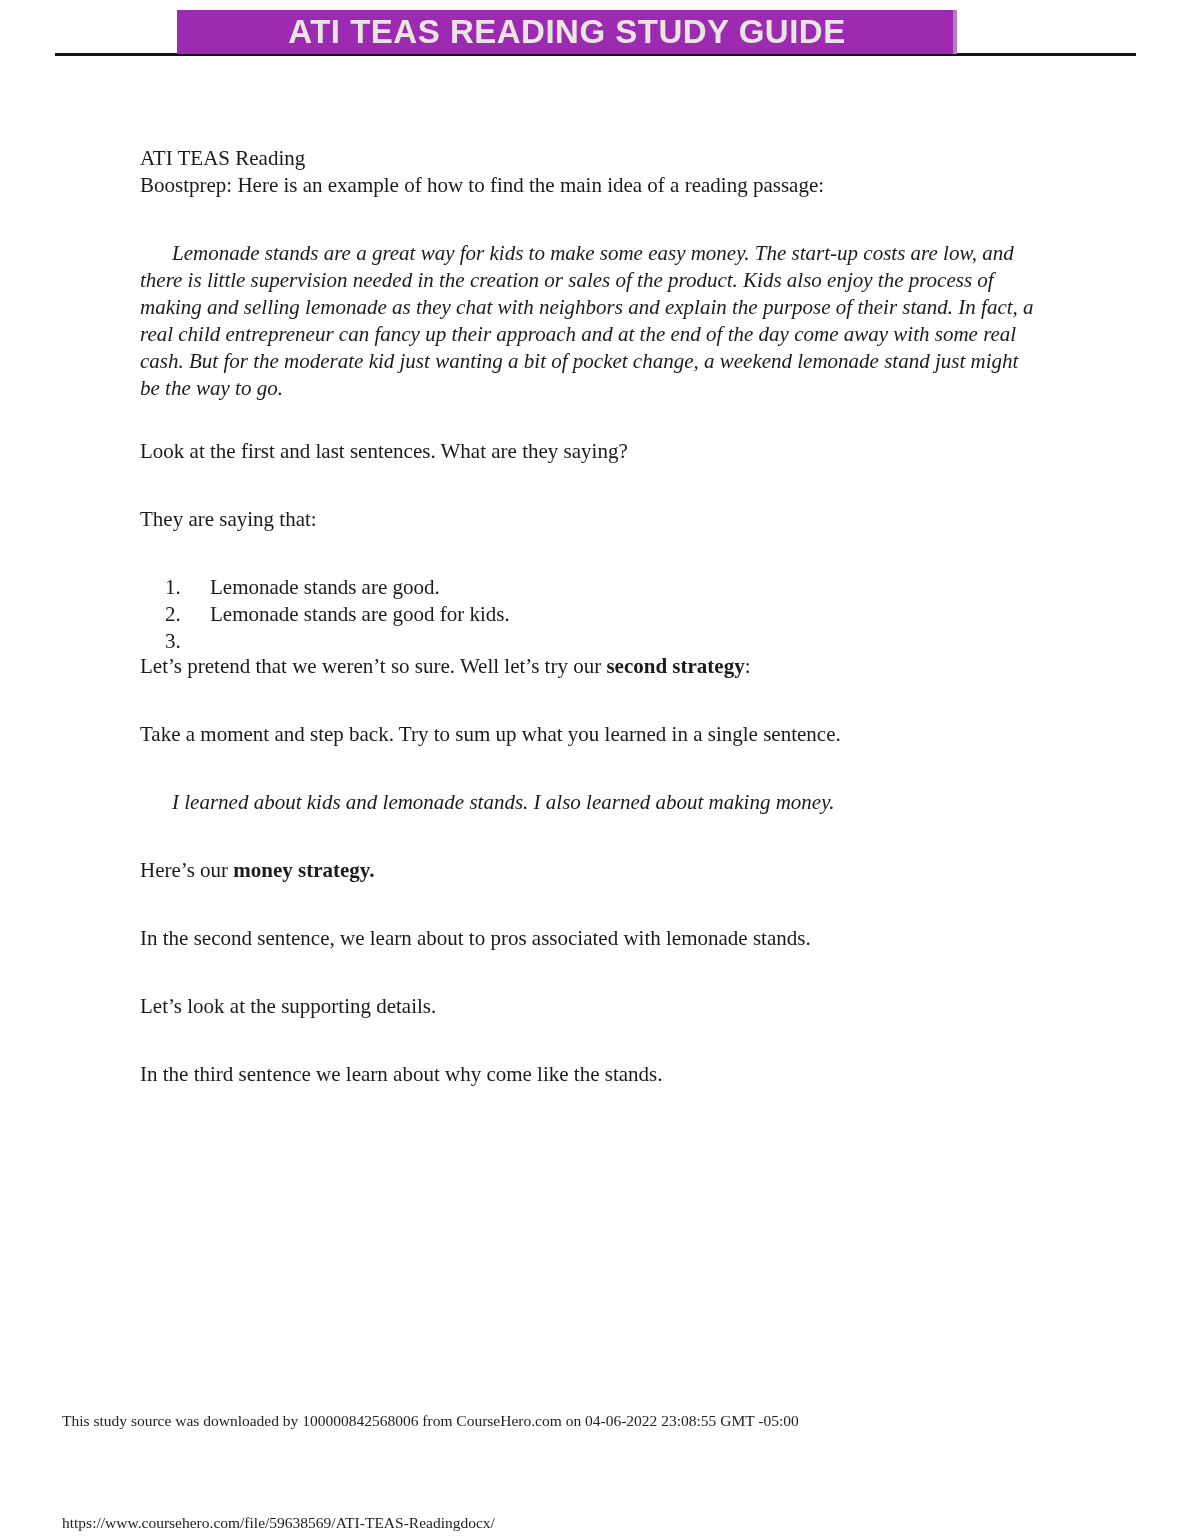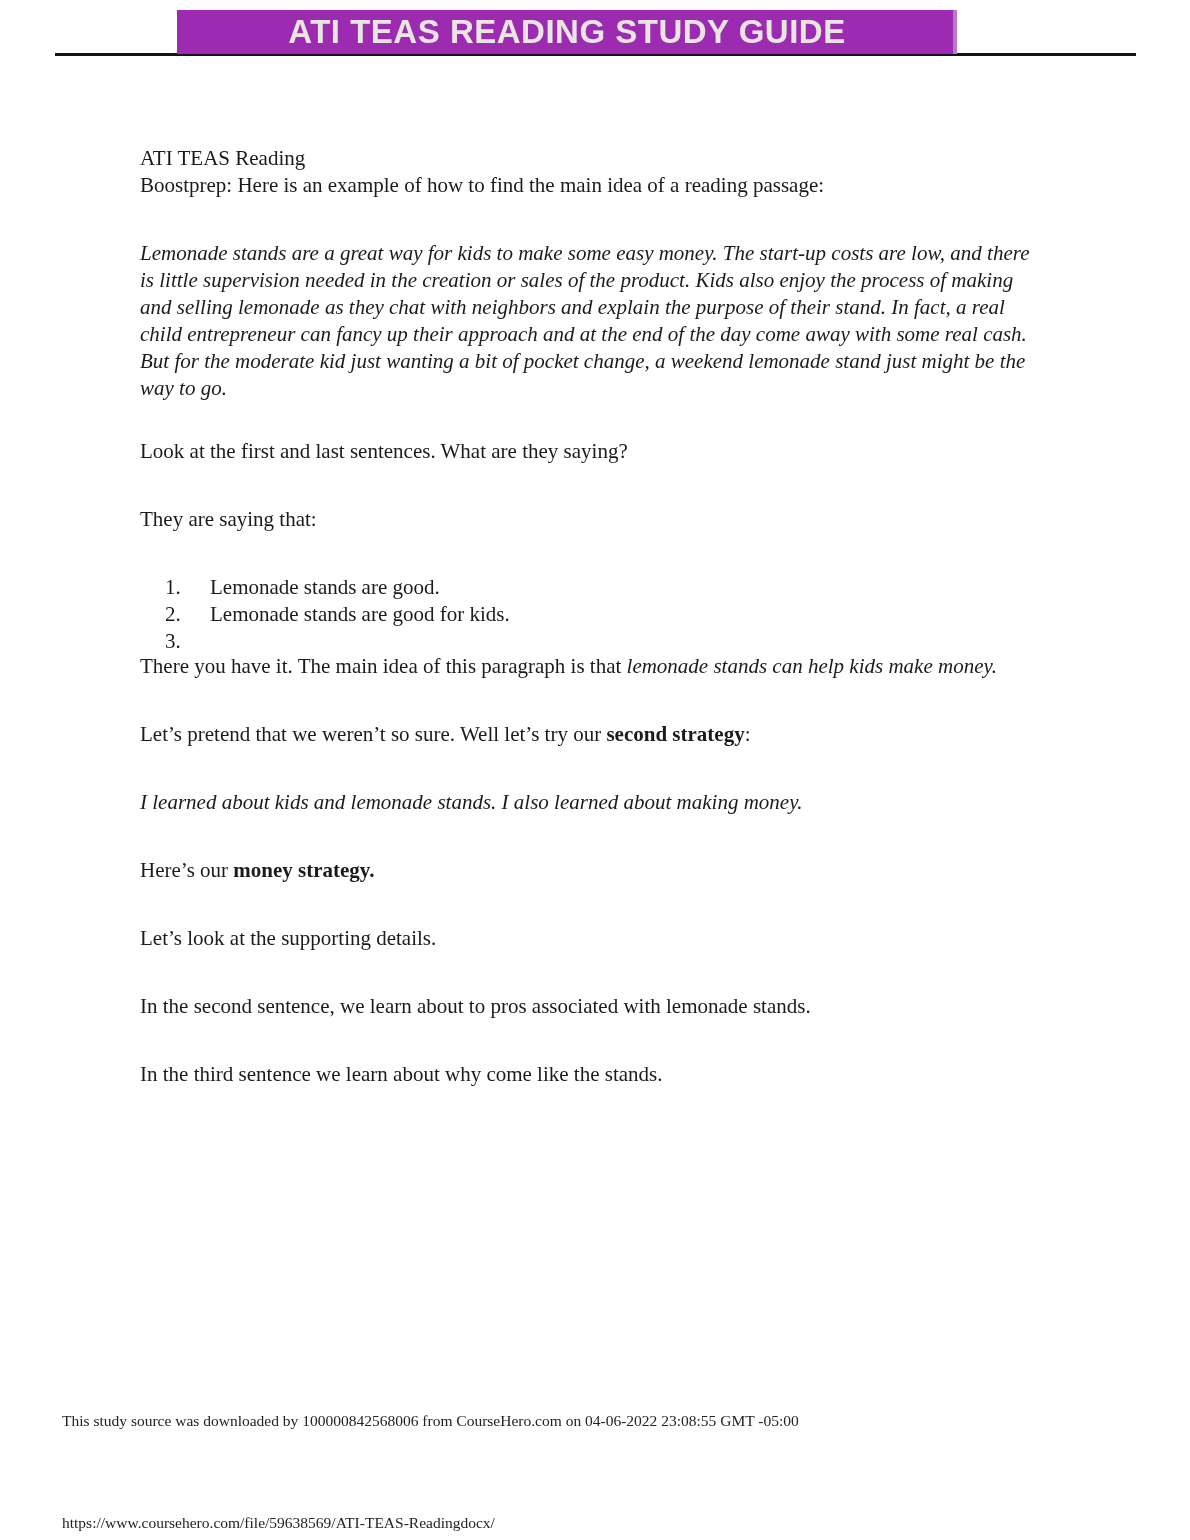--- a/index.html
+++ b/index.html
@@ -58,21 +58,21 @@
   .content p {
     margin: 0 0 41px 0;
   }
   .content p.title {
     margin-bottom: 0;
   }
   .content p.passage {
     margin-bottom: 36px;
   }
   .b { font-weight: bold; }
-  .i { font-style: italic; }
+  .i { font-style: italic; margin-left: 32px; }
   ol.plain {
     list-style: none;
     margin: 0 0 25px 0;
     padding: 0;
   }
   ol.plain li {
     position: relative;
     padding-left: 70px;
     line-height: 27px;
   }
@@ -108,24 +108,24 @@
       <p class="title"><span>ATI TEAS Reading</span></p>
       <p><span>Boostprep: Here is an example of how to find the main idea of a reading passage:</span></p>
       <p class="passage"><span class="i">Lemonade stands are a great way for kids to make some easy money. The start-up costs are low, and there is little supervision needed in the creation or sales of the product. Kids also enjoy the process of making and selling lemonade as they chat with neighbors and explain the purpose of their stand. In fact, a real child entrepreneur can fancy up their approach and at the end of the day come away with some real cash. But for the moderate kid just wanting a bit of pocket change, a weekend lemonade stand just might be the way to go.</span></p>
       <p><span>Look at the first and last sentences. What are they saying?</span></p>
       <p><span>They are saying that:</span></p>
       <ol class="plain">
         <li><span class="num">1.</span><span>Lemonade stands are good.</span></li>
         <li><span class="num">2.</span><span>Lemonade stands are good for kids.</span></li>
         <li><span class="num">3.</span></li>
       </ol>
-      <p><span>There you have it. The main idea of this paragraph is that </span><span class="i">lemonade stands can help kids make money.</span></p>
       <p><span>Let’s pretend that we weren’t so sure. Well let’s try our </span><span class="b">second strategy</span><span>:</span></p>
+      <p><span>Take a moment and step back. Try to sum up what you learned in a single sentence.</span></p>
       <p><span class="i">I learned about kids and lemonade stands. I also learned about making money.</span></p>
       <p><span>Here’s our </span><span class="b">money strategy.</span></p>
+      <p><span>In the second sentence, we learn about to pros associated with lemonade stands.</span></p>
       <p><span>Let’s look at the supporting details.</span></p>
-      <p><span>In the second sentence, we learn about to pros associated with lemonade stands.</span></p>
       <p><span>In the third sentence we learn about why come like the stands.</span></p>
     </div>
 
   <div class="footer-note">This study source was downloaded by 100000842568006 from CourseHero.com on 04-06-2022 23:08:55 GMT -05:00</div>
   <div class="footer-url">https://www.coursehero.com/file/59638569/ATI-TEAS-Readingdocx/</div>
 </div>
 
 </body></html>

